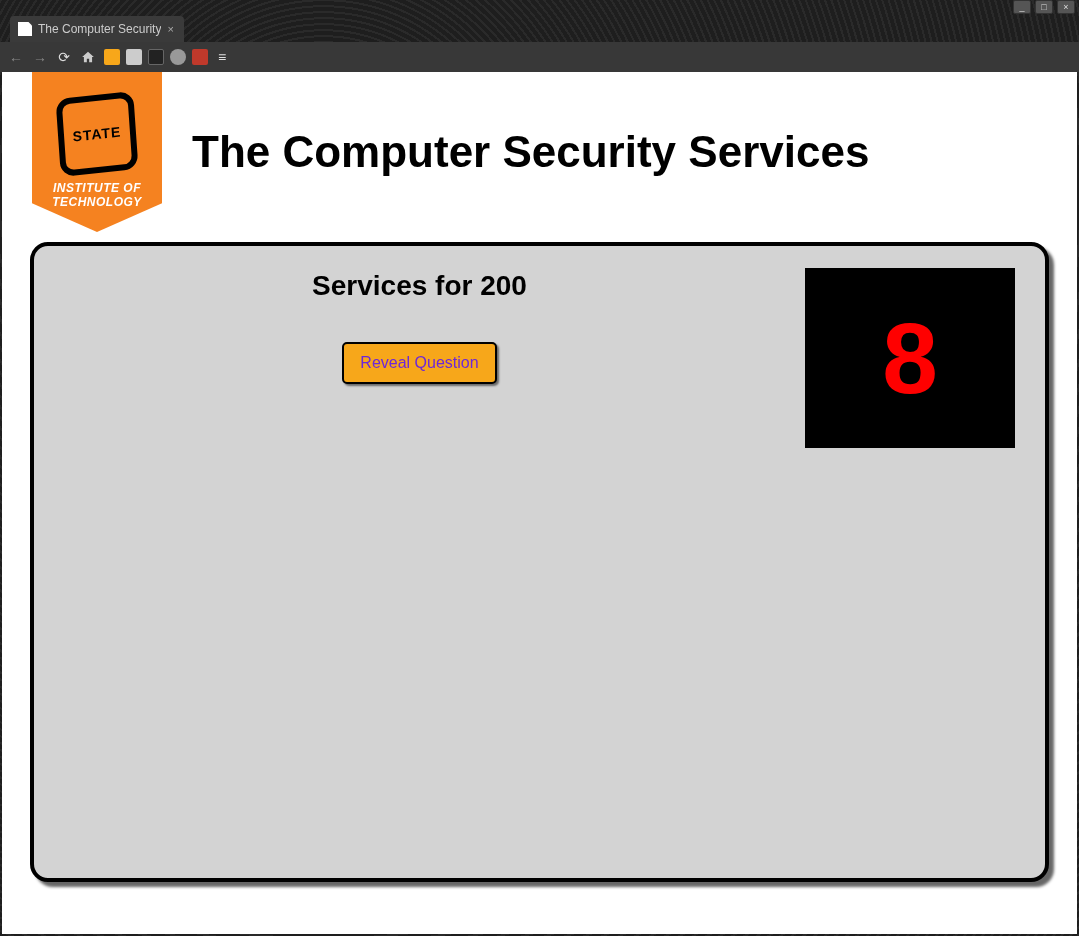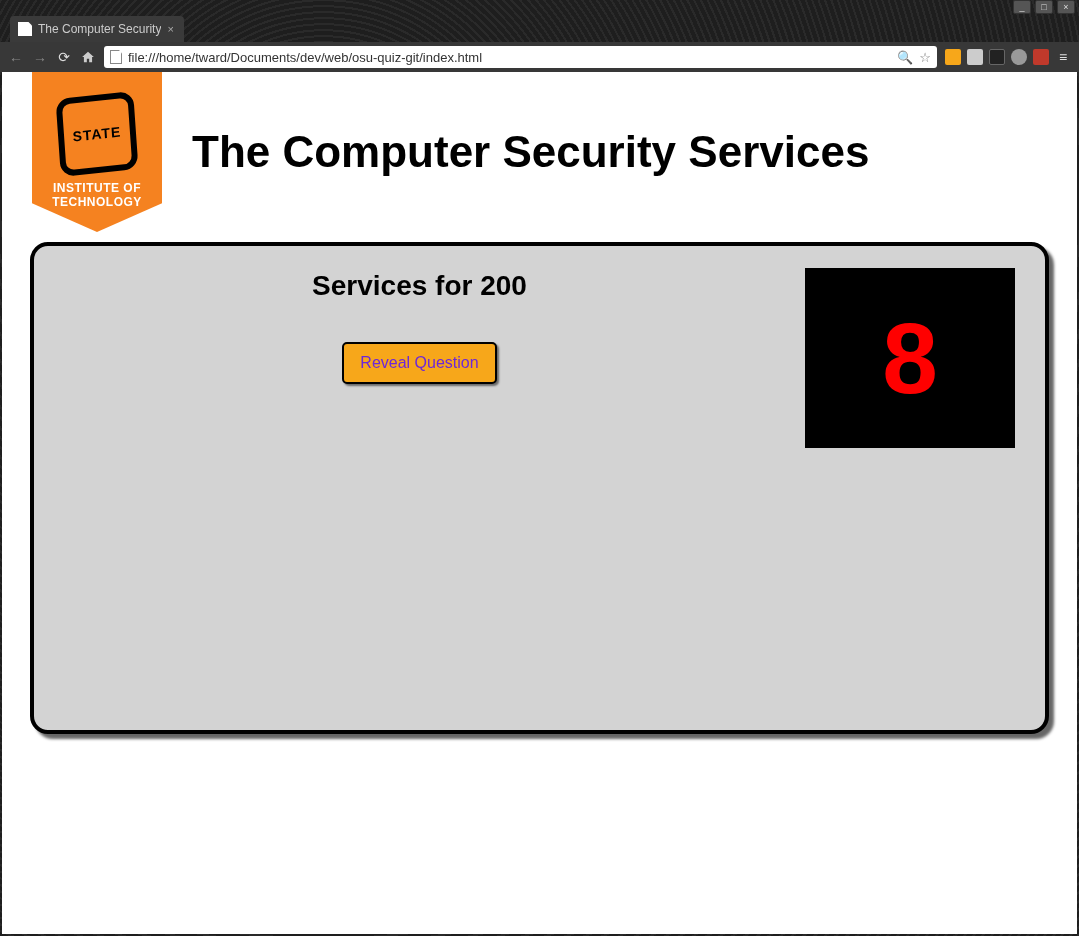--- a/index.html
+++ b/index.html
@@ -108,31 +108,31 @@
   .logo-o {
     width: 78px; height: 78px;
     border: 6px solid #000;
     border-radius: 14px;
     transform: rotate(-6deg) skewX(-2deg);
     display:flex; align-items:center; justify-content:center;
     background: #f58220;
     position: relative;
   }
   .logo-o-inner { font-weight: 900; font-size: 14px; color:#000; letter-spacing:1px; text-align:center; line-height:1; }
-  .logo-text { color:#fff; font-weight:800; font-size:12px; text-align:center; margin-top:8px; letter-spacing:0.5px; line-height:1.2; }
+  .logo-text { color:#fff; font-weight:800; font-size:12px; text-align:center; font-style:italic; margin-top:8px; letter-spacing:0.5px; line-height:1.2; }
   .page-title {
     font-size: 44px;
     font-weight: bold;
     color: #000;
   }
 
   
   .panel {
     margin: 10px 28px 20px 28px;
-    height: 492px;
+    height: 640px;
     background: #d3d3d3;
     border: 4px solid #000;
     border-radius: 18px;
     box-shadow: 5px 5px 3px rgba(0,0,0,0.6);
     position: relative;
     padding: 20px 30px;
   }
   .panel-inner {
     display: flex;
     gap: 30px;
@@ -198,26 +198,20 @@
 
   <div class="addrbar">
     <span class="nav-icon">←</span>
     <span class="nav-icon">→</span>
     <span class="nav-icon active">⟳</span>
     <span class="nav-icon active">
       <svg width="14" height="14" viewBox="0 0 24 24" fill="#ccc">
           <path d="M12 3l10 9h-3v9h-5v-6h-4v6H5v-9H2z"></path>
         </svg>
     </span>
-    <div class="omnibox">
-      <span class="page-icon"></span>
-      <span class="url">file:///home/tward/Documents/dev/web/osu-quiz-git/index.html</span>
-      <span class="right-icon">🔍</span>
-      <span class="right-icon">☆</span>
-    </div>
     <div class="ext-icons">
       <span class="ext" style="background:#f7a71a"></span>
       <span class="ext" style="background:#ccc"></span>
       <span class="ext" style="background:#222;border:1px solid #666"></span>
       <span class="ext" style="background:#999;border-radius:50%"></span>
       <span class="ext" style="background:#c0392b"></span>
       <span class="nav-icon active">≡</span>
     </div>
   </div>
 

